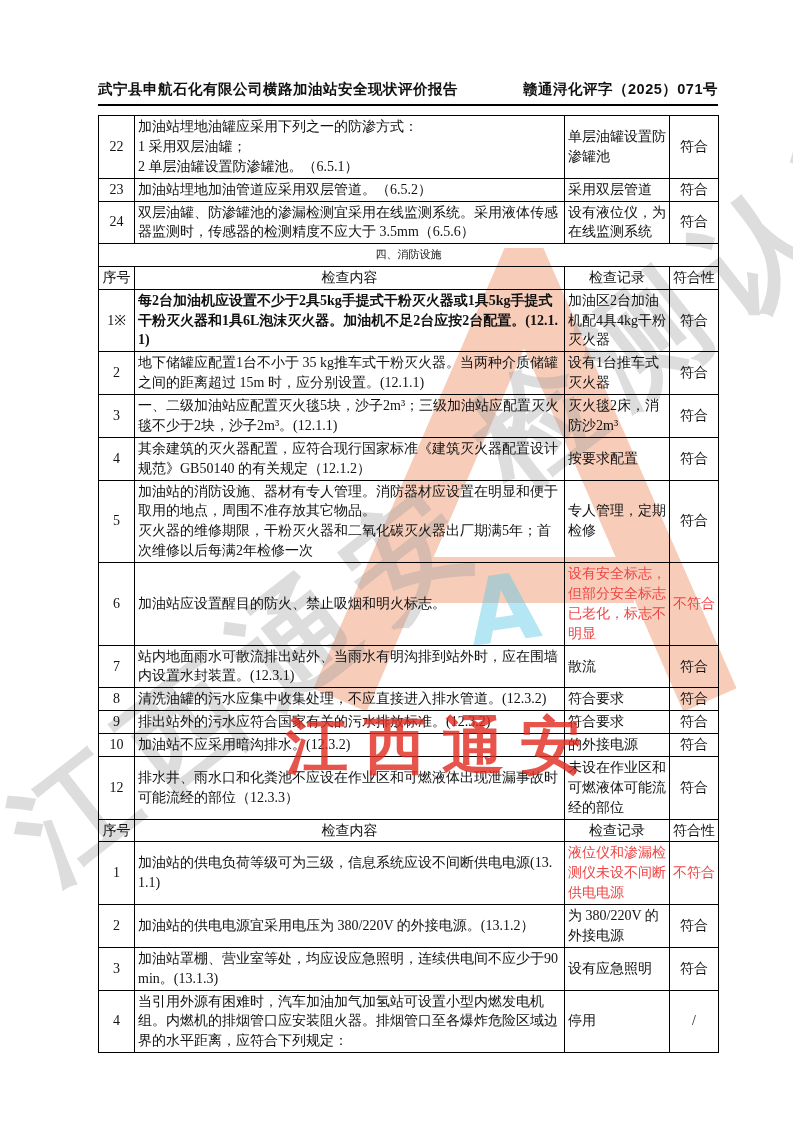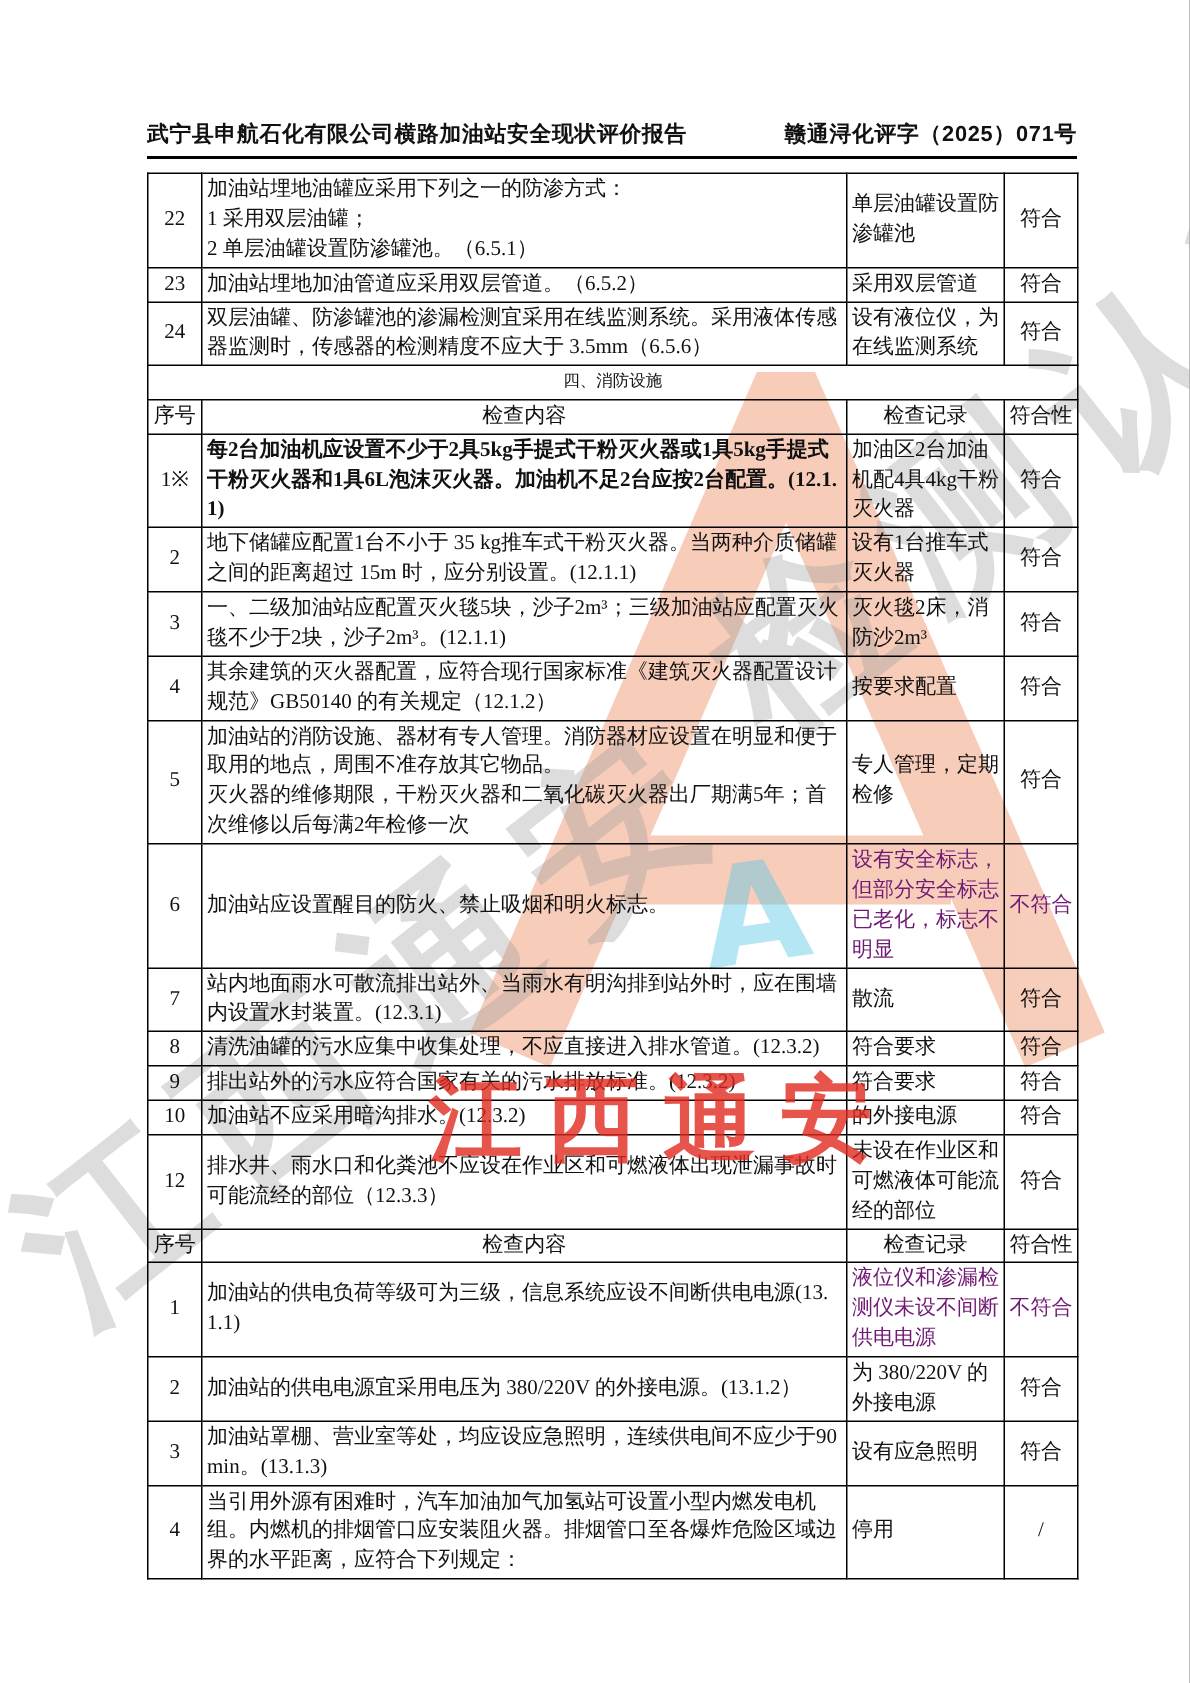--- a/index.html
+++ b/index.html
@@ -20,21 +20,21 @@
     table-layout:fixed;font-size:14px;background:transparent;}
   table.insp td{border:1.6px solid #000;padding:1px 3px;line-height:1.42;
     vertical-align:middle;word-break:break-all;}
   td.c-no{text-align:center;padding:1px 0;}
   td.c-content{text-align:left;padding:2px 5px;white-space:pre-line;}
   td.c-record{text-align:left;}
   td.c-comp{text-align:center;}
   tr.section-row td{text-align:center;font-size:11px;padding:3px 0;font-family:Liberation Serif, serif;}
   tr.head-row td{text-align:center;padding:1px 0;}
   .bold{font-weight:bold;}
-  .red{color:#701a75;}
+  .red{color:#ef4444;}
   .page-number{position:absolute;left:0;width:793px;top:1036px;
     text-align:center;font-size:14px;z-index:1;}
   
   .wm-under{position:absolute;inset:0;z-index:0;pointer-events:none;}
   .wm-over{position:absolute;inset:0;z-index:2;pointer-events:none;}
   .wm-logo{position:absolute;left:308px;top:248px;opacity:.5;}
   .wm-gray{position:absolute;font-family:"Liberation Sans","DejaVu Sans",sans-serif;
     font-weight:bold;font-size:118px;letter-spacing:22px;white-space:nowrap;
     color:rgba(150,150,150,0.32);transform:rotate(-38deg);}
   .wm-gray.g1{left:-30px;top:600px;}

